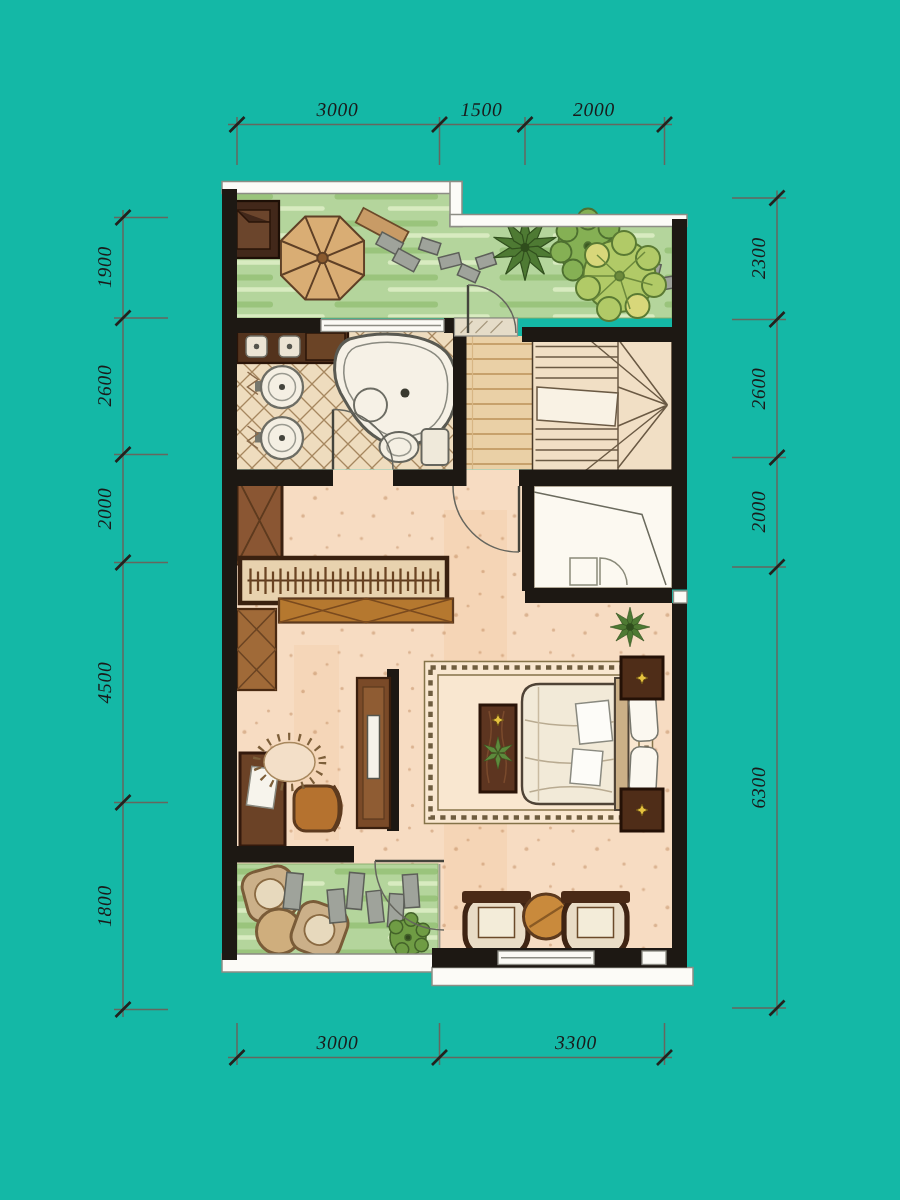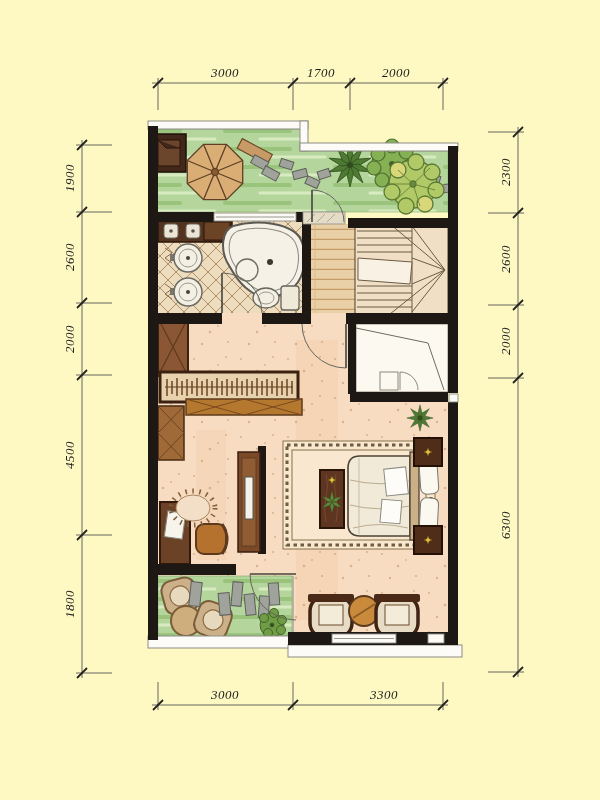--- a/index.html
+++ b/index.html
@@ -1,16 +1,16 @@
 <!DOCTYPE html>
 <html><head>
 <meta charset="utf-8">
 <style>
   html,body{margin:0;padding:0;background:#ffffff;}
-  #canvas{position:relative;width:600px;height:800px;background:#fef9c3;overflow:hidden;
+  #canvas{position:relative;width:600px;height:800px;background:#14b8a6;overflow:hidden;
           font-family:"Liberation Serif", serif;}
   #plan-svg{position:absolute;left:0;top:0;}
   .dim-label{position:absolute;width:60px;text-align:center;font-style:italic;
              font-size:13px;color:#1a1a1a;letter-spacing:.5px;line-height:18px;}
   .dim-label.vert{transform:rotate(-90deg);}
 </style>
 </head>
 <body>
 
 <div id="canvas">
@@ -420,21 +420,21 @@
       <line x1="513" y1="137" x2="523" y2="127"></line>
           <line x1="513" y1="218" x2="523" y2="208"></line>
       <line x1="513" y1="310" x2="523" y2="300"></line>
           <line x1="513" y1="383" x2="523" y2="373"></line>
       <line x1="513" y1="677" x2="523" y2="667"></line>
     </g>
   </g>
 </svg>
 
 <span class="dim-label" style="left:195px;top:64px;">3000</span>
-<span class="dim-label" style="left:291px;top:64px;">1700</span>
+<span class="dim-label" style="left:291px;top:64px;">1500</span>
 <span class="dim-label" style="left:366px;top:64px;">2000</span>
 
 <span class="dim-label" style="left:195px;top:686px;">3000</span>
 <span class="dim-label" style="left:354px;top:686px;">3300</span>
 
 <span class="dim-label vert" style="left:40px;top:169px;">1900</span>
 <span class="dim-label vert" style="left:40px;top:248px;">2600</span>
 <span class="dim-label vert" style="left:40px;top:330px;">2000</span>
 <span class="dim-label vert" style="left:40px;top:446px;">4500</span>
 <span class="dim-label vert" style="left:40px;top:595px;">1800</span>

